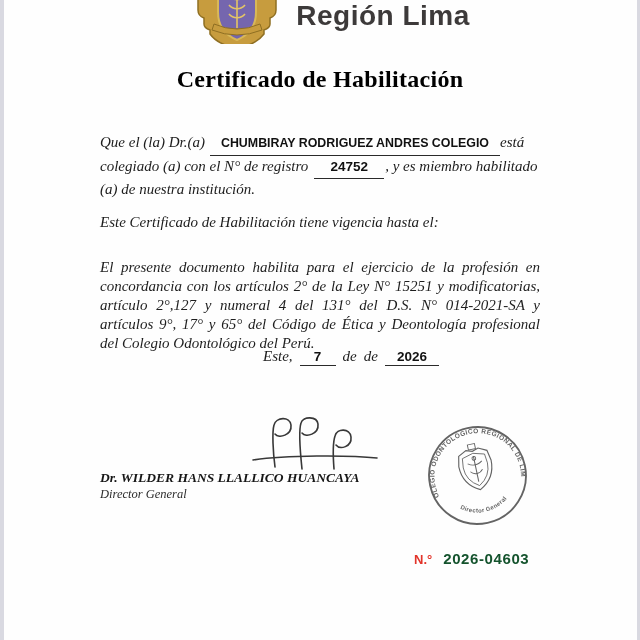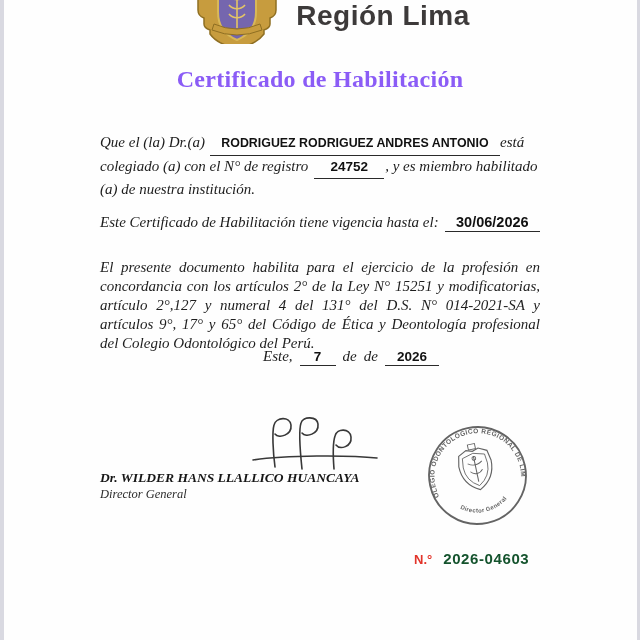--- a/index.html
+++ b/index.html
@@ -11,21 +11,21 @@
 
   
   .header{position:absolute;top:0;left:0;width:100%;display:flex;justify-content:center;
           align-items:flex-start;gap:14px;margin-left:11px;}
   .logo-clip{width:90px;height:44px;overflow:hidden;position:relative;}
   .org-name{font-family:"Liberation Sans", sans-serif;font-weight:600;font-size:28px;
             letter-spacing:.5px;color:#3d3a3a;line-height:32px;}
 
   
   .title{position:absolute;top:66px;left:0;width:100%;text-align:center;
-         font-weight:bold;font-size:24px;color:#8b5cf6;letter-spacing:.3px;}
+         font-weight:bold;font-size:24px;color:#000000;letter-spacing:.3px;}
 
   .content{position:absolute;left:100px;width:440px;}
   .it{font-style:italic;font-size:15px;color:#1c1c1c;}
   .fill{display:inline-block;border-bottom:1.4px solid #2a2a2a;text-align:center;
         font-family:"Liberation Sans", sans-serif;font-style:normal;font-weight:bold;
         font-size:13px;color:#111;vertical-align:baseline;white-space:nowrap;padding:0 2px 1px 2px;}
 
   .p1{top:132px;line-height:20.5px;font-style:italic;font-size:15px;}
   .name-fill{width:286px;font-size:12.4px;margin-left:5px;}
   .reg-fill{width:66px;font-size:13.5px;margin:0 1px 0 6px;}
@@ -80,28 +80,27 @@
 
         <path d="M 22,76 Q 45,86 68,76 L 70,82 Q 45,92 20,82 Z" fill="#c79c3e" stroke="#8f6f22" stroke-width="1"></path>
       </svg>
     </div>
     <div class="org-name">Región Lima</div>
   </div>
 
   <div class="title">Certificado de Habilitación</div>
 
   <div class="content p1" style="position:absolute;">
-    <span class="it">Que el (la) Dr.(a)</span><span class="fill name-fill">RODRIGUEZ RODRIGUEZ ANDRES ANTONIO</span><span class="it">está</span>
+    <span class="it">Que el (la) Dr.(a)</span><span class="fill name-fill">CHUMBIRAY RODRIGUEZ ANDRES COLEGIO</span><span class="it">está</span>
     <span class="it">colegiado (a) con el N° de registro</span><span class="fill reg-fill">24752</span><span class="it">, y es miembro habilitado (a) de</span>
     <span class="it">nuestra institución.</span>
   </div>
 
   <div class="content vigencia" style="position:absolute;">
     <span class="it">Este Certificado de Habilitación tiene vigencia hasta el:</span>
-    <span class="fill vig-fill">30/06/2026</span>
   </div>
 
 
   <p class="content legal" style="position:absolute;">El presente documento habilita para el ejercicio de la profesión en concordancia con los artículos 2° de la Ley N° 15251 y modificatorias, artículo 2°,127 y numeral 4 del 131° del D.S. N° 014-2021-SA y artículos 9°, 17° y 65° del Código de Ética y Deontología profesional del Colegio Odontológico del Perú.</p>
 
   <div class="date-line">
     <span class="it">Este,</span>
     <span class="fill day-fill">7</span>
     <span class="it">de</span>
     <span class="it">de</span>

